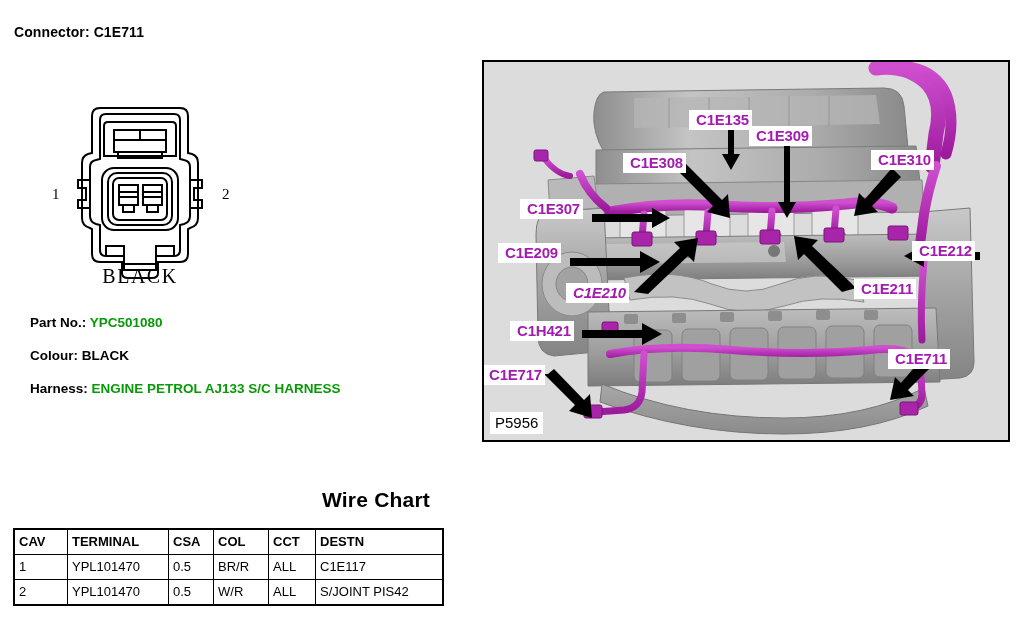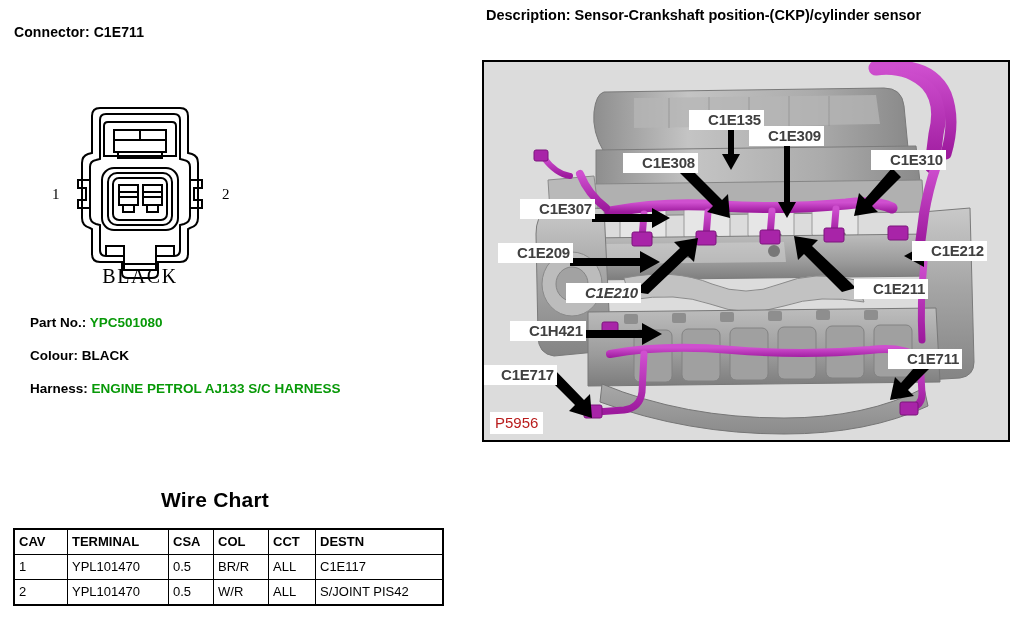--- a/index.html
+++ b/index.html
@@ -48,21 +48,21 @@
   }
   #part-details .detail-row:last-child { margin-bottom: 16px; }
   .detail-label { color: #000000; padding-left: 16px; }
   .detail-value { color: #000000; }
   .detail-value.green { color: #089908; }
 
   
   #wire-chart-title {
     left: 0px; top: 488px;
     width: 430px;
-    text-align: center;
+    text-align: right;
     font-size: 21px;
     font-weight: bold;
     letter-spacing: 0.2px;
   }
   #wire-chart-table-wrap {
     left: 13px; top: 528px;
   }
   table.wire-chart {
     border-collapse: collapse;
     border: 2.5px solid #000;
@@ -107,33 +107,33 @@
     border: 2px solid #000000;
     background: #dcdcdc;
     overflow: hidden;
   }
   #engine-panel svg { display: block; }
 
   
   .callout {
     position: absolute;
     background: #ffffff;
-    color: #404040;
+    color: #a21caf;
     font-family: "Liberation Sans", sans-serif;
     font-weight: bold;
     font-size: 15px;
     line-height: 1;
-    padding: 2px 3px 3px 19px;
+    padding: 2px 3px 3px 7px;
     white-space: nowrap;
     letter-spacing: -0.2px;
   }
   .photo-id {
     position: absolute;
     background: #ffffff;
-    color: #b91c1c;
+    color: #000000;
     font-family: "Liberation Sans", sans-serif;
     font-weight: normal;
     font-size: 15px;
     padding: 2px 5px 3px 5px;
     white-space: nowrap;
   }
 </style>
 </head>
 <body>
 
@@ -234,23 +234,20 @@
         <td>0.5</td>
         <td>W/R</td>
         <td>ALL</td>
         <td>S/JOINT PIS42</td>
       </tr>
     </tbody>
   </table>
 </div>
 
 <div class="abs" id="description-block">
-  <div class="desc-row">
-    <span>Description: Sensor-Crankshaft position-(CKP)/cylinder sensor</span>
-  </div>
 </div>
 
 <div class="abs" id="engine-panel">
   <svg width="520" height="374" viewBox="0 0 520 374" xmlns="http://www.w3.org/2000/svg">
     <defs>
       <linearGradient id="gMetalV" x1="0" y1="0" x2="0" y2="1">
         <stop offset="0%" stop-color="#c9c9c9"></stop>
         <stop offset="45%" stop-color="#a6a6a6"></stop>
         <stop offset="100%" stop-color="#848484"></stop>
       </linearGradient>

